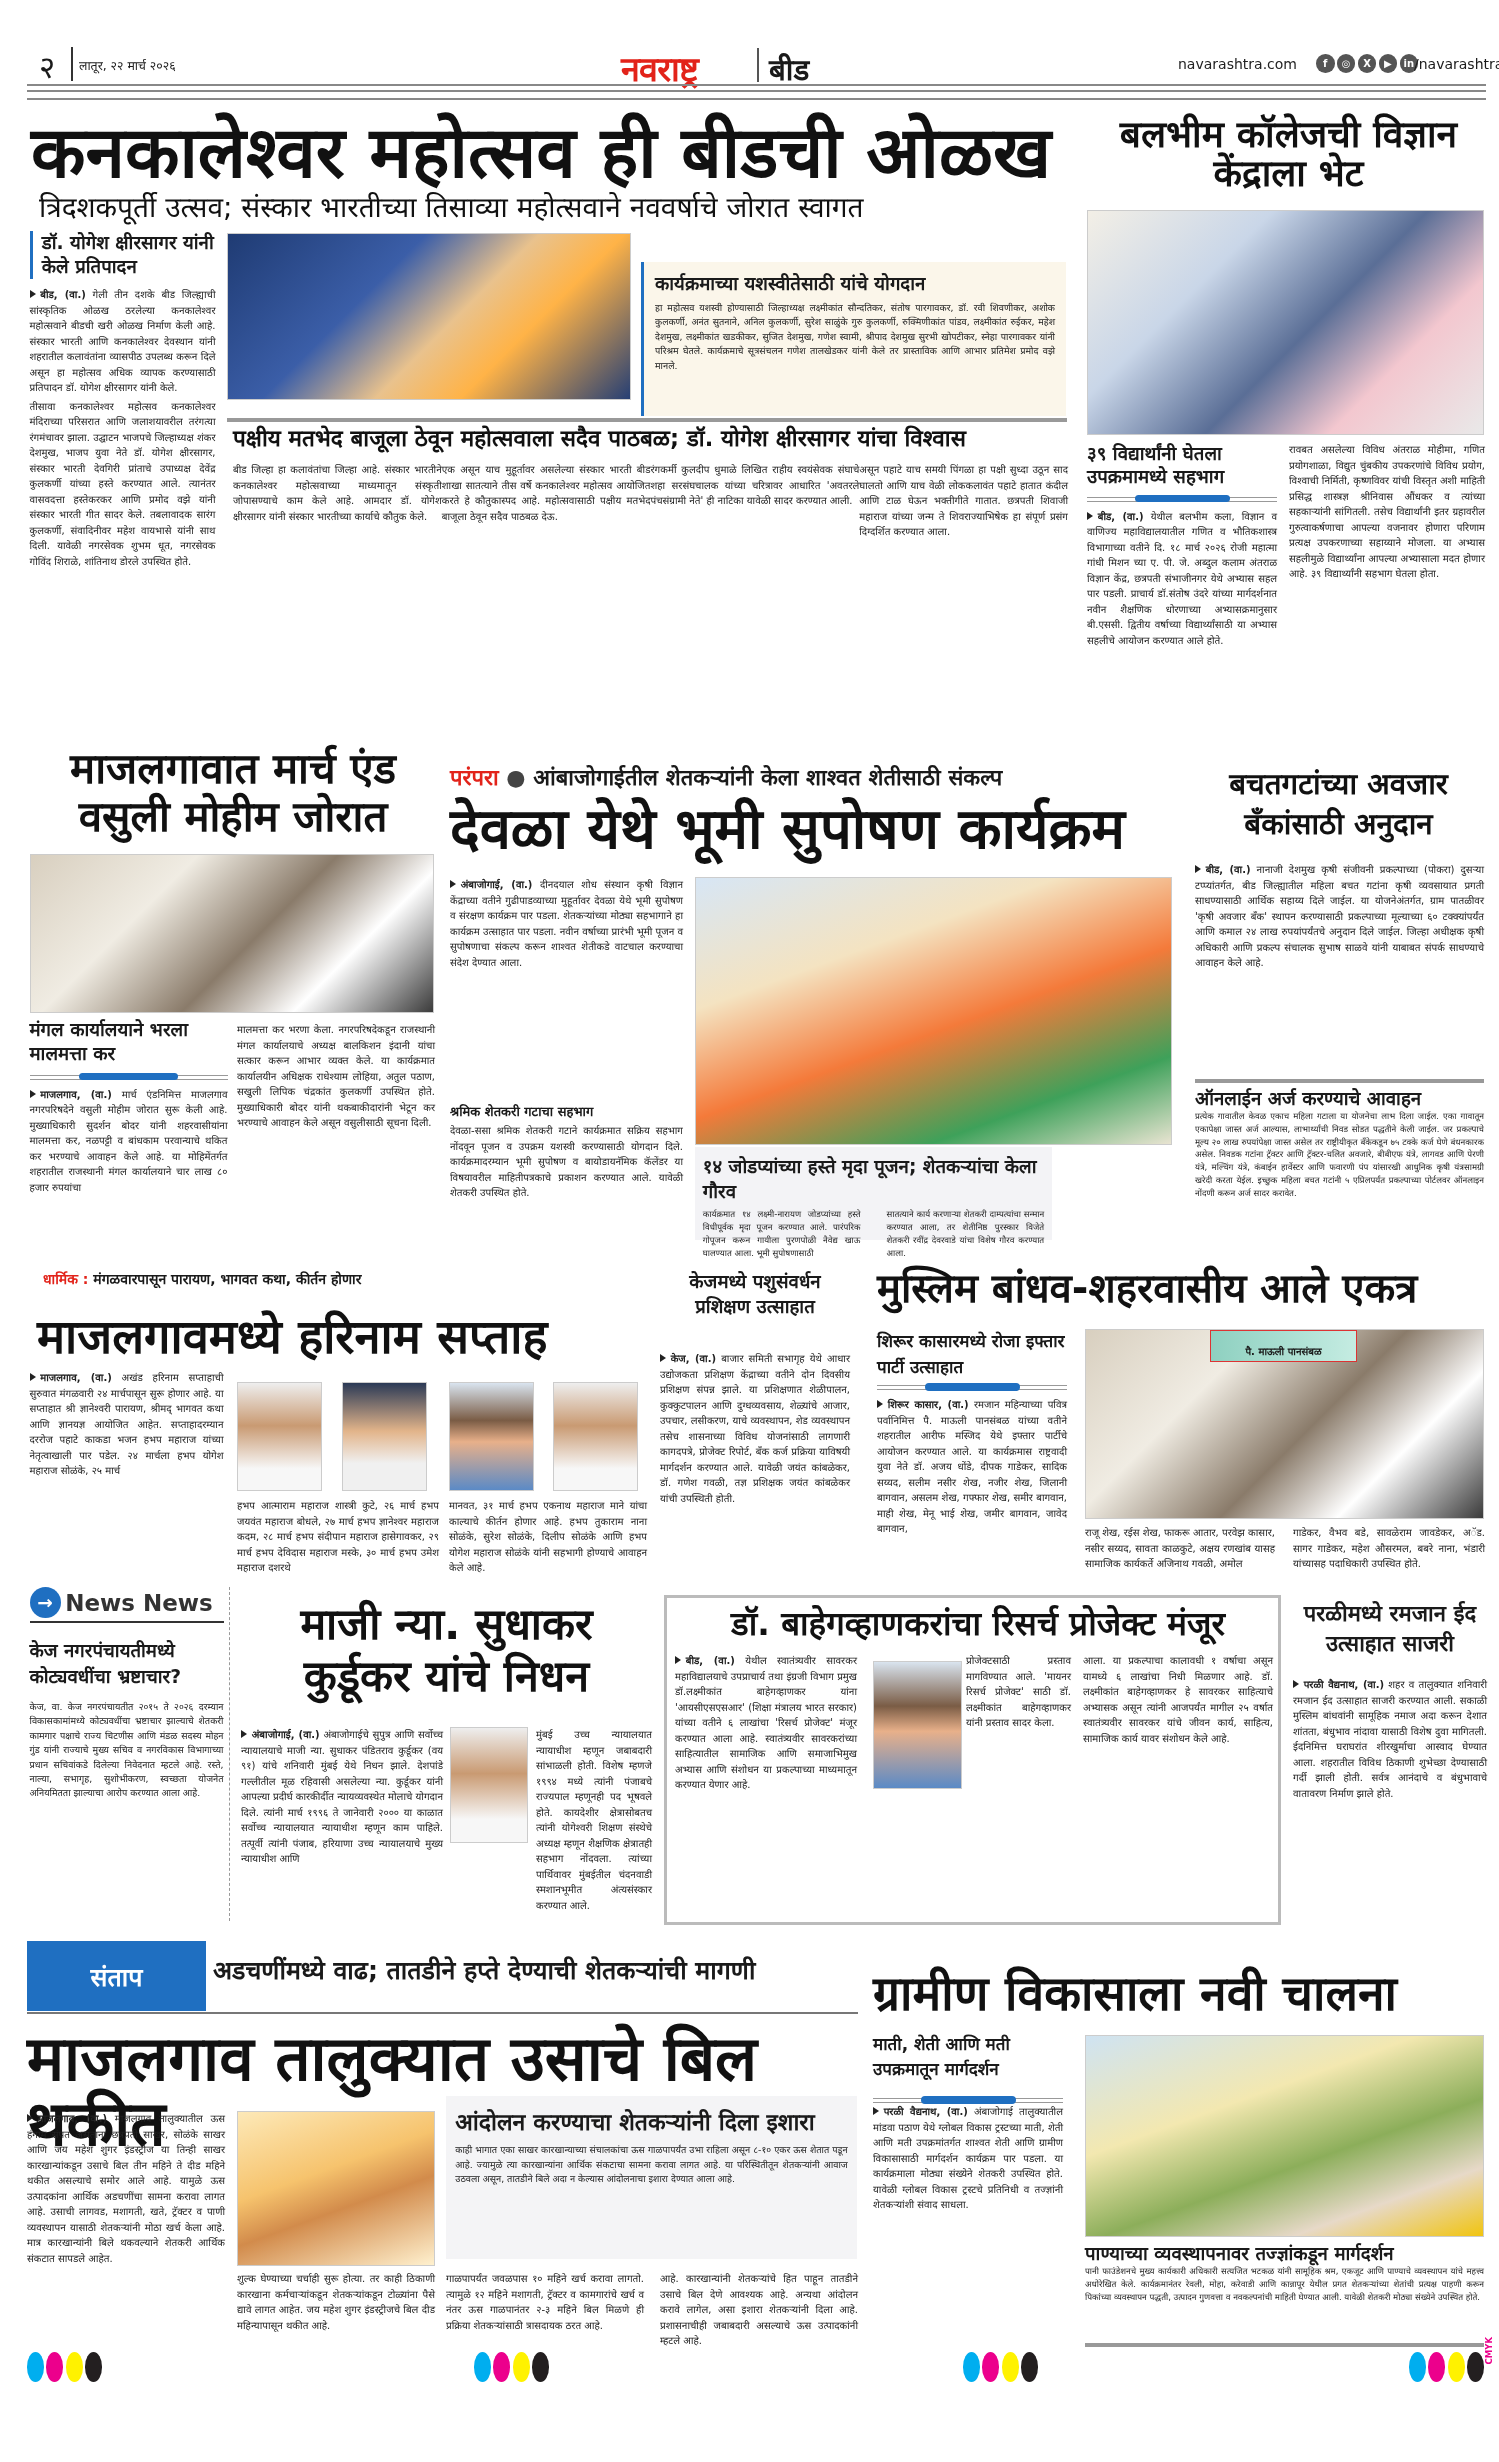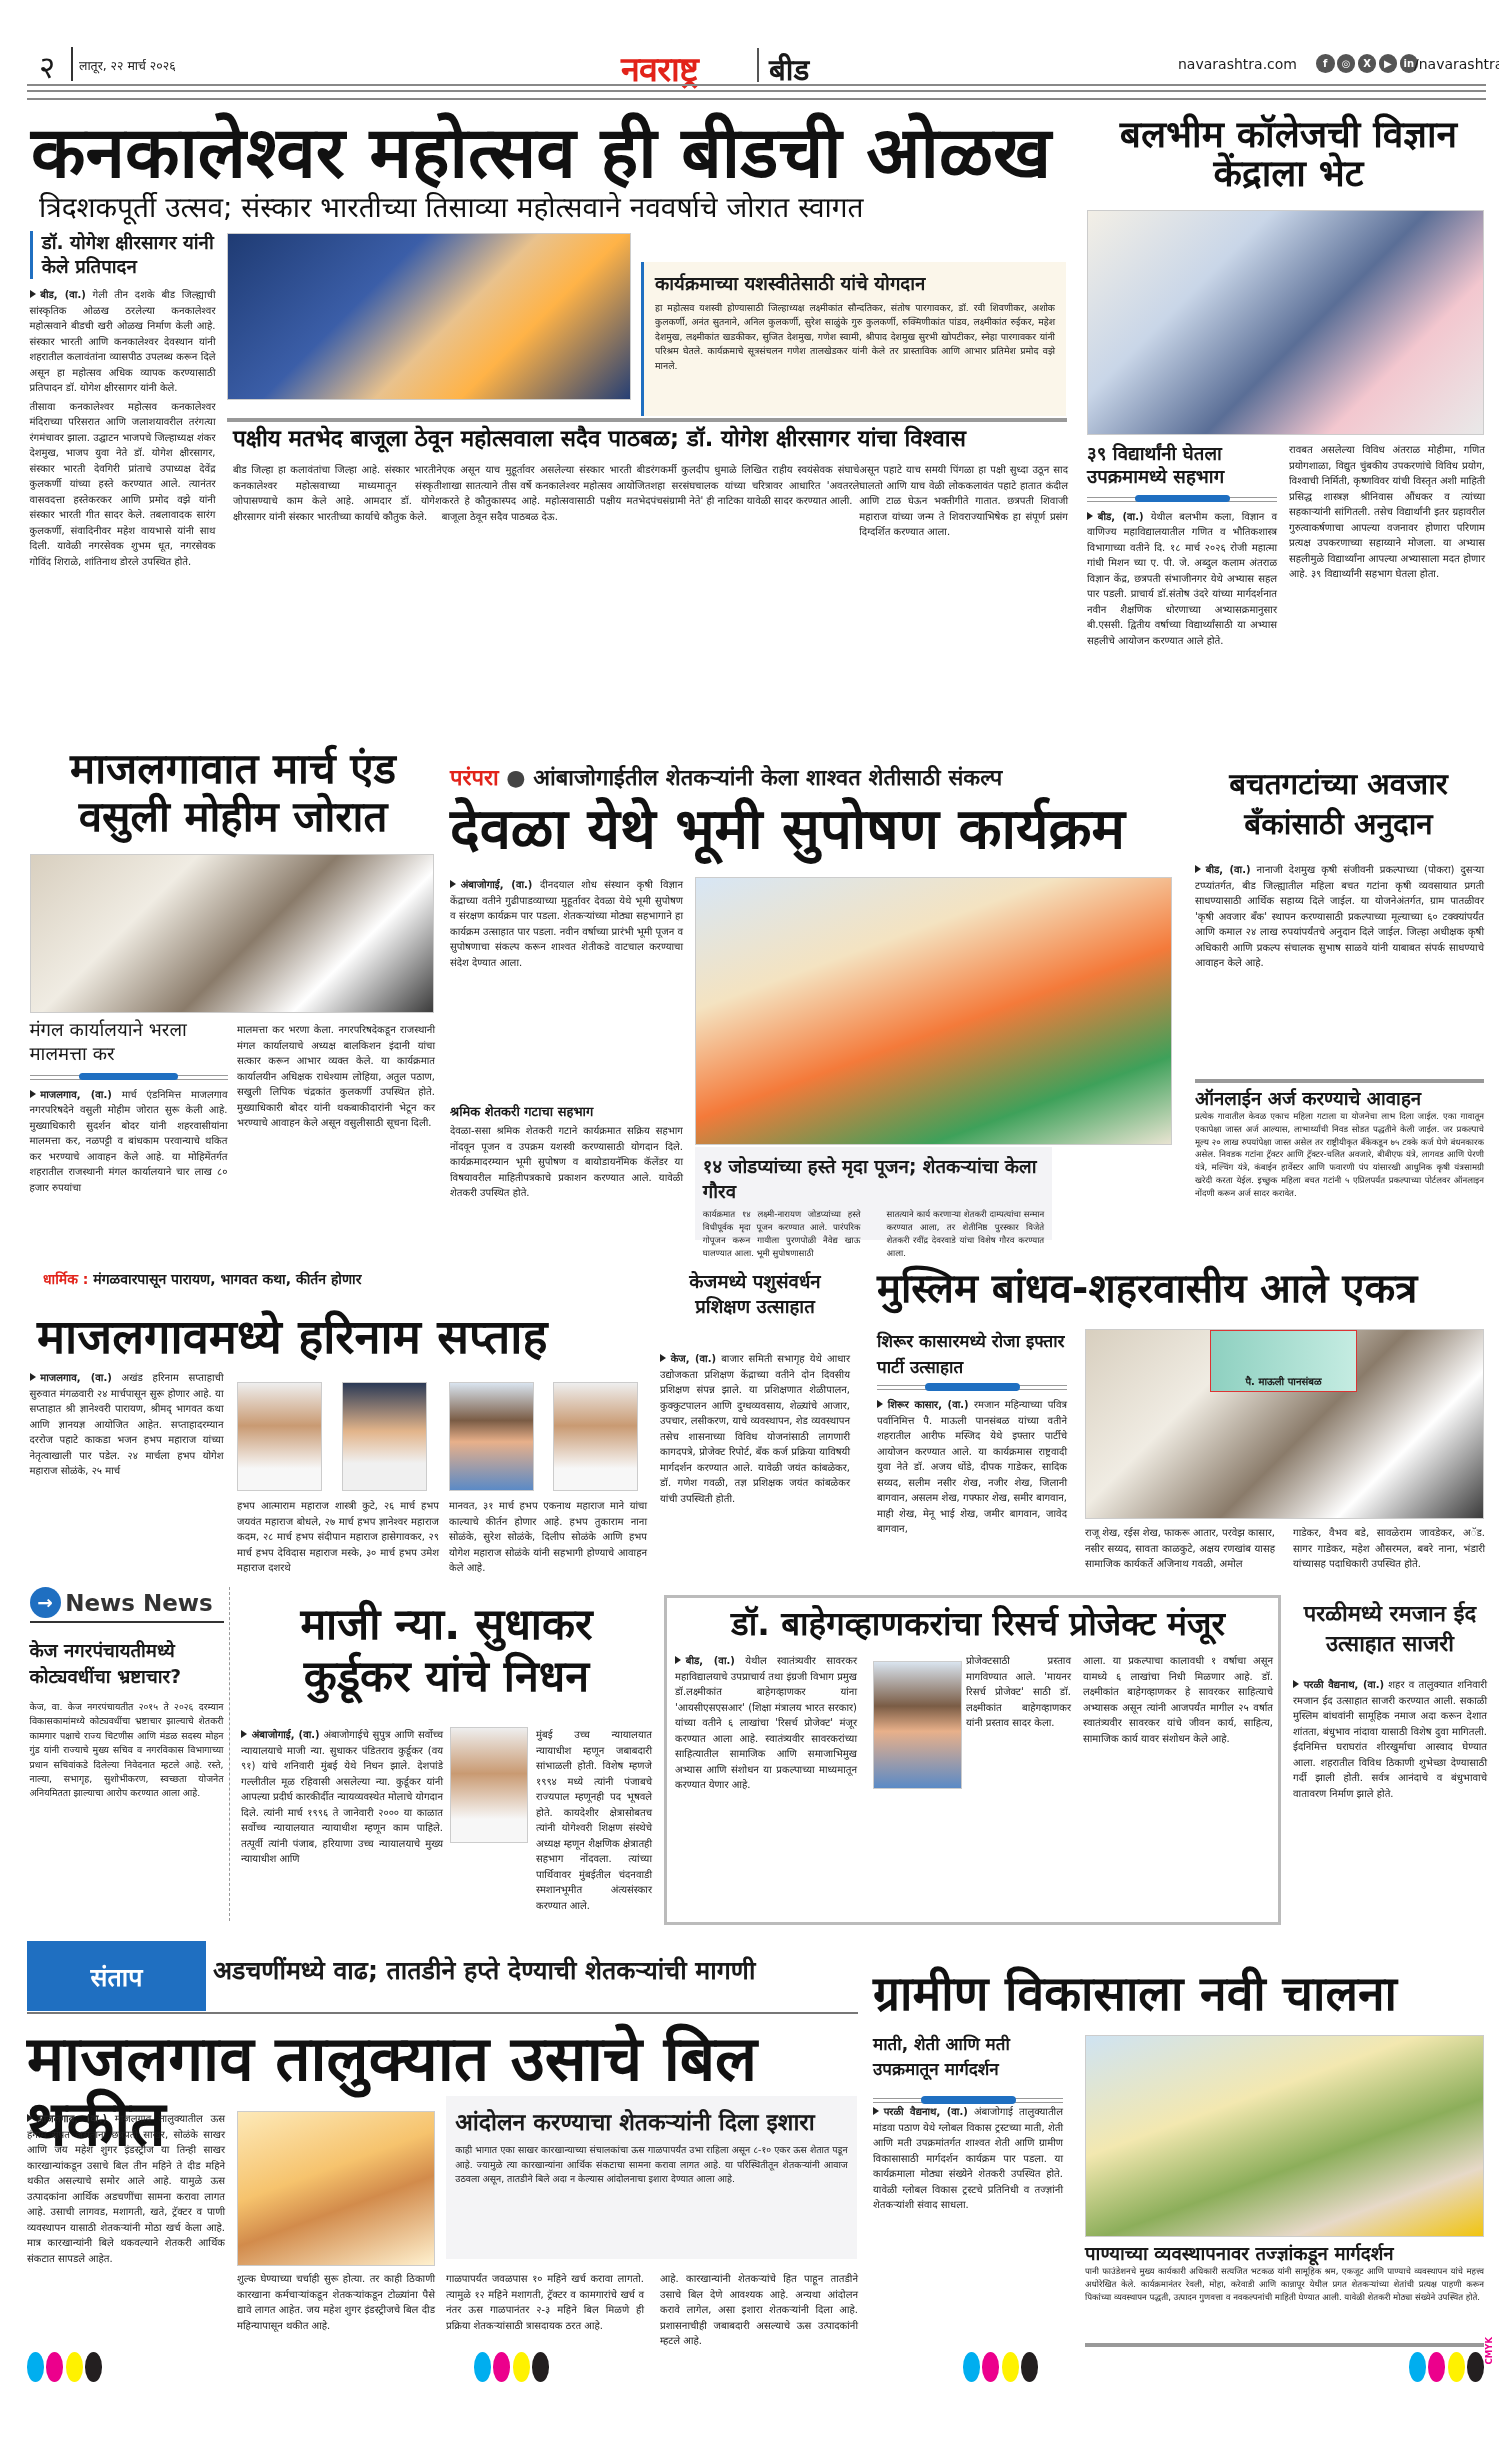--- a/index.html
+++ b/index.html
@@ -93,21 +93,21 @@
 <div class="abs" style="left:1087px; top:442px; width:190px;">
   <div style="font-size:18.6px; font-weight:bold; line-height:1.25;">३९ विद्यार्थांनी घेतला उपक्रमामध्ये सहभाग</div>
   <div class="sub-rule" style="margin:6.2px 0;"></div>
   <p class="body-text"><span class="bullet"></span><span class="dateline">बीड, (वा.)</span> <span>येथील बलभीम कला, विज्ञान व वाणिज्य महाविद्यालयातील गणित व भौतिकशास्त्र विभागाच्या वतीने दि. १८ मार्च २०२६ रोजी महात्मा गांधी मिशन च्या ए. पी. जे. अब्दुल कलाम अंतराळ विज्ञान केंद्र, छत्रपती संभाजीनगर येथे अभ्यास सहल पार पडली. प्राचार्य डॉ.संतोष उंदरे यांच्या मार्गदर्शनात नवीन शैक्षणिक धोरणाच्या अभ्यासक्रमानुसार बी.एससी. द्वितीय वर्षाच्या विद्यार्थ्यांसाठी या अभ्यास सहलीचे आयोजन करण्यात आले होते.</span></p>
 </div>
 <p class="abs body-text" style="left:1289px; top:442px; width:196px;">रावबत असलेल्या विविध अंतराळ मोहीमा, गणित प्रयोगशाळा, विद्युत चुंबकीय उपकरणांचे विविध प्रयोग, विश्वाची निर्मिती, कृष्णविवर यांची विस्तृत अशी माहिती प्रसिद्ध शास्त्रज्ञ श्रीनिवास औंधकर व त्यांच्या सहकाऱ्यांनी सांगितली. तसेच विद्यार्थांनी इतर ग्रहावरील गुरुत्वाकर्षणाचा आपल्या वजनावर होणारा परिणाम प्रत्यक्ष उपकरणाच्या सहाय्याने मोजला. या अभ्यास सहलीमुळे विद्यार्थ्यांना आपल्या अभ्यासाला मदत होणार आहे. ३९ विद्यार्थ्यांनी सहभाग घेतला होता.</p>
 
 <div class="abs h-big" style="left:31px; top:745px; width:404px; font-size:42px; text-align:center; line-height:1.15;">माजलगावात मार्च एंड वसुली मोहीम जोरात</div>
 <div class="abs photo crowd" style="left:29.5px; top:854px; width:404px; height:159px;"></div>
 <div class="abs" style="left:29.5px; top:1018px; width:198px;">
-  <div style="font-size:18.6px; font-weight:normal; line-height:1.3;">मंगल कार्यालयाने भरला मालमत्ता कर</div>
+  <div style="font-size:18.6px; font-weight:bold; line-height:1.3;">मंगल कार्यालयाने भरला मालमत्ता कर</div>
   <div class="sub-rule" style="margin:6.2px 0;"></div>
   <p class="body-text"><span class="bullet"></span><span class="dateline">माजलगाव, (वा.)</span> <span>मार्च एंडनिमित्त माजलगाव नगरपरिषदेने वसुली मोहीम जोरात सुरू केली आहे. मुख्याधिकारी सुदर्शन बोदर यांनी शहरवासीयांना मालमत्ता कर, नळपट्टी व बांधकाम परवान्याचे थकित कर भरण्याचे आवाहन केले आहे. या मोहिमेंतर्गत शहरातील राजस्थानी मंगल कार्यालयाने चार लाख ८० हजार रुपयांचा</span></p>
 </div>
 <p class="abs body-text" style="left:237px; top:1022px; width:198px;">मालमत्ता कर भरणा केला. नगरपरिषदेकडून राजस्थानी मंगल कार्यालयाचे अध्यक्ष बालकिशन इंदानी यांचा सत्कार करून आभार व्यक्त केले. या कार्यक्रमात कार्यालयीन अधिक्षक राधेश्याम लोहिया, अतुल पठाण, सखुली लिपिक चंद्रकांत कुलकर्णी उपस्थित होते. मुख्याधिकारी बोदर यांनी थकबाकीदारांनी भेटून कर भरण्याचे आवाहन केले असून वसुलीसाठी सूचना दिली.</p>
 
 <div class="abs" style="left:450px; top:761px; width:722px; font-size:22px; font-weight:bold;">
   <span class="label-red">परंपरा</span>
   <span style="color:#444;">●</span>
   <span>आंबाजोगाईतील शेतकऱ्यांनी केला शाश्वत शेतीसाठी संकल्प</span>
 </div>
@@ -148,21 +148,21 @@
 <p class="abs body-text" style="left:449px; top:1498px; width:198px;">मानवत, ३१ मार्च हभप एकनाथ महाराज माने यांचा काल्याचे कीर्तन होणार आहे. हभप तुकाराम नाना सोळंके, सुरेश सोळंके, दिलीप सोळंके आणि हभप योगेश महाराज सोळंके यांनी सहभागी होण्याचे आवाहन केले आहे.</p>
 
 <div class="abs" style="left:660px; top:1269px; width:190px; font-size:18.6px; font-weight:bold; text-align:center; line-height:1.35;">केजमध्ये पशुसंवर्धन प्रशिक्षण उत्साहात</div>
 <p class="abs body-text" style="left:660px; top:1351px; width:190px;"><span class="bullet"></span><span class="dateline">केज, (वा.)</span> <span>बाजार समिती सभागृह येथे आधार उद्योजकता प्रशिक्षण केंद्राच्या वतीने दोन दिवसीय प्रशिक्षण संपन्न झाले. या प्रशिक्षणात शेळीपालन, कुक्कुटपालन आणि दुग्धव्यवसाय, शेळ्यांचे आजार, उपचार, लसीकरण, याचे व्यवस्थापन, शेड व्यवस्थापन तसेच शासनाच्या विविध योजनांसाठी लागणारी कागदपत्रे, प्रोजेक्ट रिपोर्ट, बँक कर्ज प्रक्रिया याविषयी मार्गदर्शन करण्यात आले. यावेळी जयंत कांबळेकर, डॉ. गणेश गवळी, तज्ञ प्रशिक्षक जयंत कांबळेकर यांची उपस्थिती होती.</span></p>
 
 <div class="abs h-big" style="left:877px; top:1267px; width:609px; font-size:40px;">मुस्लिम बांधव-शहरवासीय आले एकत्र</div>
 <div class="abs" style="left:877px; top:1329px; width:190px; font-size:17px; font-weight:bold; line-height:1.5;">शिरूर कासारमध्ये रोजा इफ्तार पार्टी उत्साहात</div>
 <div class="abs sub-rule" style="left:877px; top:1383px; width:190px;"></div>
 <p class="abs body-text" style="left:877px; top:1397px; width:190px;"><span class="bullet"></span><span class="dateline">शिरूर कासार, (वा.)</span> <span>रमजान महिन्याच्या पवित्र पर्वानिमित्त पै. माऊली पानसंबळ यांच्या वतीने शहरातील आरीफ मस्जिद येथे इफ्तार पार्टीचे आयोजन करण्यात आले. या कार्यक्रमास राष्ट्रवादी युवा नेते डॉ. अजय धोंडे, दीपक गाडेकर, सादिक सय्यद, सलीम नसीर शेख, नजीर शेख, जिलानी बागवान, असलम शेख, गफ्फार शेख, समीर बागवान, माही शेख, मेनू भाई शेख, जमीर बागवान, जावेद बागवान,</span></p>
 <div class="abs photo crowd" style="left:1085px; top:1329px; width:399px; height:190px;">
-  <div style="position:absolute; left:124px; top:0; width:147px; height:62px; background:linear-gradient(90deg,#8ed0c0,#c5ece2); border:1.6px solid #d33; display:flex; align-items:flex-end; justify-content:center; font-size:10px; font-weight:bold; padding-bottom:3.1px;">पै. माऊली पानसंबळ</div>
+  <div style="position:absolute; left:124px; top:0; width:147px; height:32px; background:linear-gradient(90deg,#8ed0c0,#c5ece2); border:1.6px solid #d33; display:flex; align-items:flex-end; justify-content:center; font-size:10px; font-weight:bold; padding-bottom:3.1px;">पै. माऊली पानसंबळ</div>
 </div>
 <p class="abs body-text" style="left:1085px; top:1525px; width:190px;">राजू शेख, रईस शेख, फाकरू आतार, परवेझ कासार, नसीर सय्यद, सावता काळकुटे, अक्षय रणखांब यासह सामाजिक कार्यकर्ते अजिनाथ गवळी, अमोल</p>
 <p class="abs body-text" style="left:1293px; top:1525px; width:192px;">गाडेकर, वैभव बडे, सावळेराम जावडेकर, अॅड. सागर गाडेकर, महेश औसरमल, बबरे नाना, भंडारी यांच्यासह पदाधिकारी उपस्थित होते.</p>
 
 <div class="abs" style="left:29.5px; top:1587px; width:194px; display:flex; align-items:center; gap:4.7px; border-bottom:2.3px solid #333; padding-bottom:3.1px;">
   <span style="width:31px; height:31px; border-radius:50%; background:#1f6fc1; color:#fff; display:flex; align-items:center; justify-content:center; font-size:18.6px; font-weight:bold;">→</span>
   <span style="font-size:23px; font-weight:bold; color:#333;">News News</span>
 </div>
 <div class="abs" style="left:29.5px; top:1638px; width:194px; font-size:18.6px; font-weight:bold; line-height:1.4;">केज नगरपंचायतीमध्ये कोट्यवधींचा भ्रष्टाचार?</div>
 <p class="abs body-text" style="left:29.5px; top:1700px; width:194px; font-size:9.3px;">केज, वा. केज नगरपंचायतीत २०१५ ते २०२६ दरम्यान विकासकामांमध्ये कोट्यवधींचा भ्रष्टाचार झाल्याचे शेतकरी कामगार पक्षाचे राज्य चिटणीस आणि मंडळ सदस्य मोहन गुंड यांनी राज्याचे मुख्य सचिव व नगरविकास विभागाच्या प्रधान सचिवांकडे दिलेल्या निवेदनात म्हटले आहे. रस्ते, नाल्या, सभागृह, सुशोभीकरण, स्वच्छता योजनेत अनियमितता झाल्याचा आरोप करण्यात आला आहे.</p>

